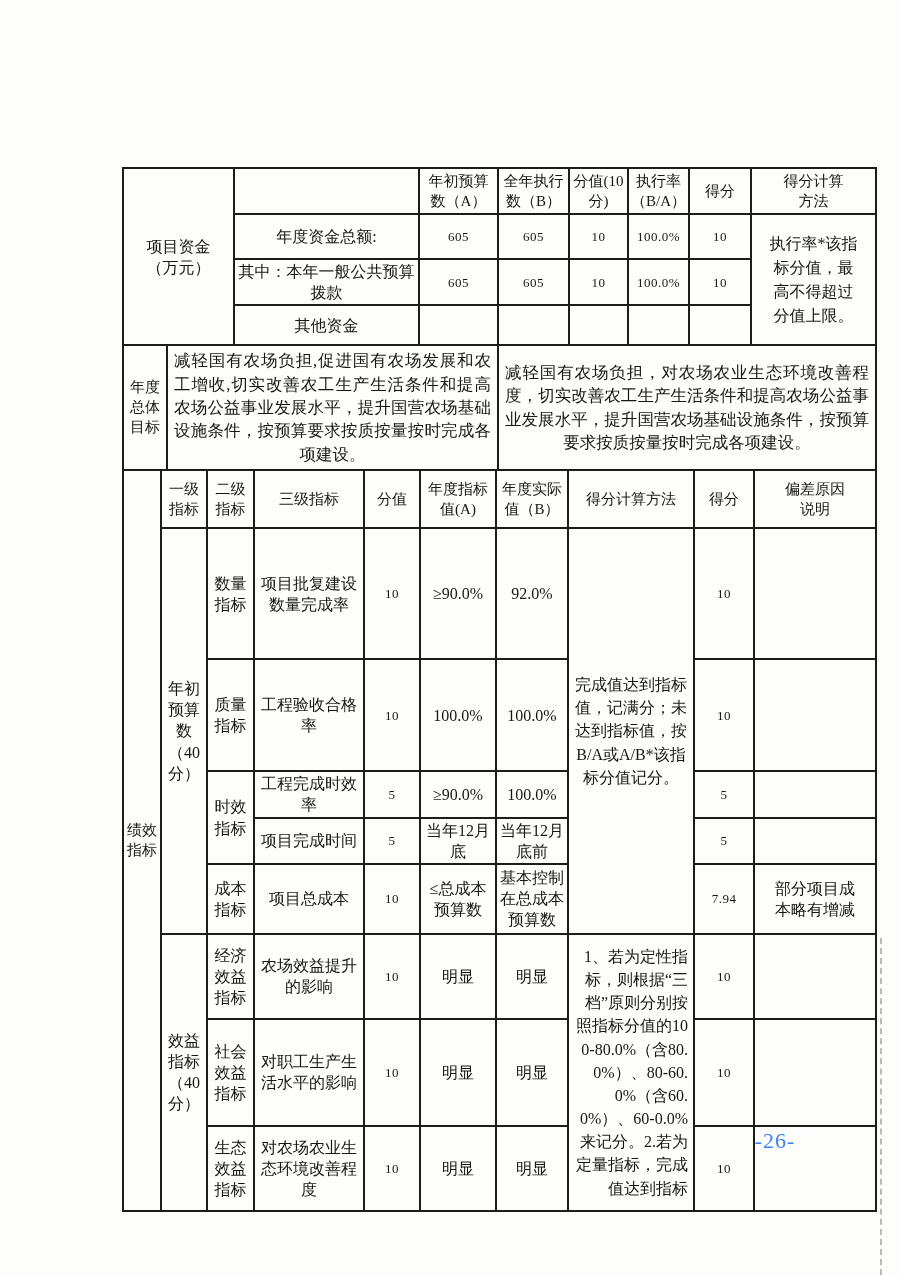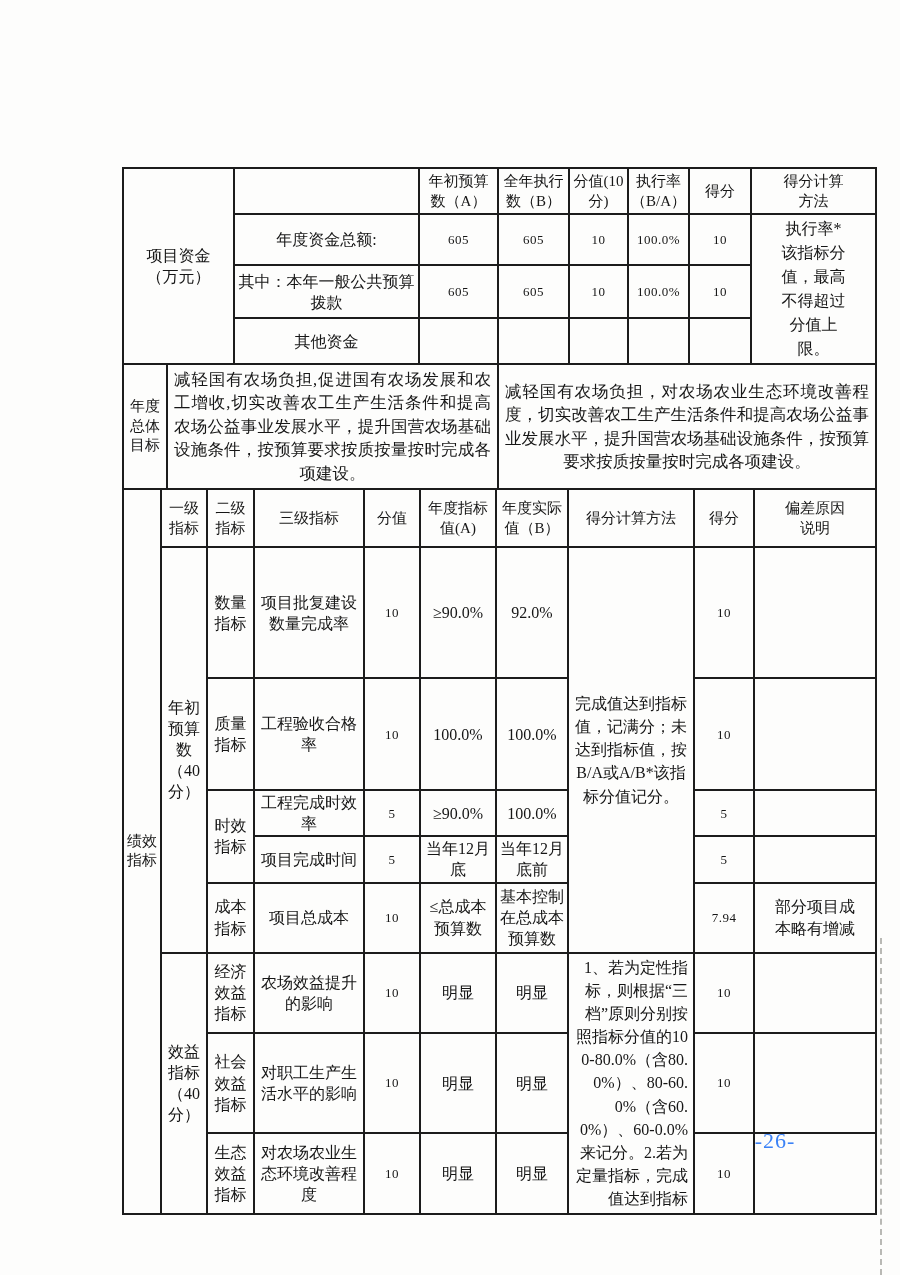--- a/index.html
+++ b/index.html
@@ -26,22 +26,22 @@
   .hdr{font-size:15px;line-height:1.35;}
   .padwide{padding:1px 26px;}
   .padmid{padding:4px 14px;}
   .lvl{padding:1px 4px;}
   .outer-label{font-size:15px;padding:0;}
   .goal-text{
     font-size:16.5px;line-height:1.42;
     text-align:justify;text-align-last:center;
     padding:3px 6px;
   }
-  .method-cell{padding:2px 5px;line-height:1.45;font-family:Liberation Serif, serif;}
-  .fund-method{padding:2px 28px;line-height:1.5;}
+  .method-cell{padding:10px 5px;line-height:1.45;font-family:Liberation Serif, serif;}
+  .fund-method{padding:2px 14px;line-height:1.5;}
   .num{font-size:13px;letter-spacing:.5px;}
   .page-number{
     position:absolute;left:740px;top:1128px;width:70px;
     font-size:22px;text-align:center;letter-spacing:1px;color:#3b82f6;
   }
   .scan-line{
     position:absolute;left:880px;top:938px;height:337px;width:0;
     border-left:2px dashed #b9b9b5;
   }
 </style>

